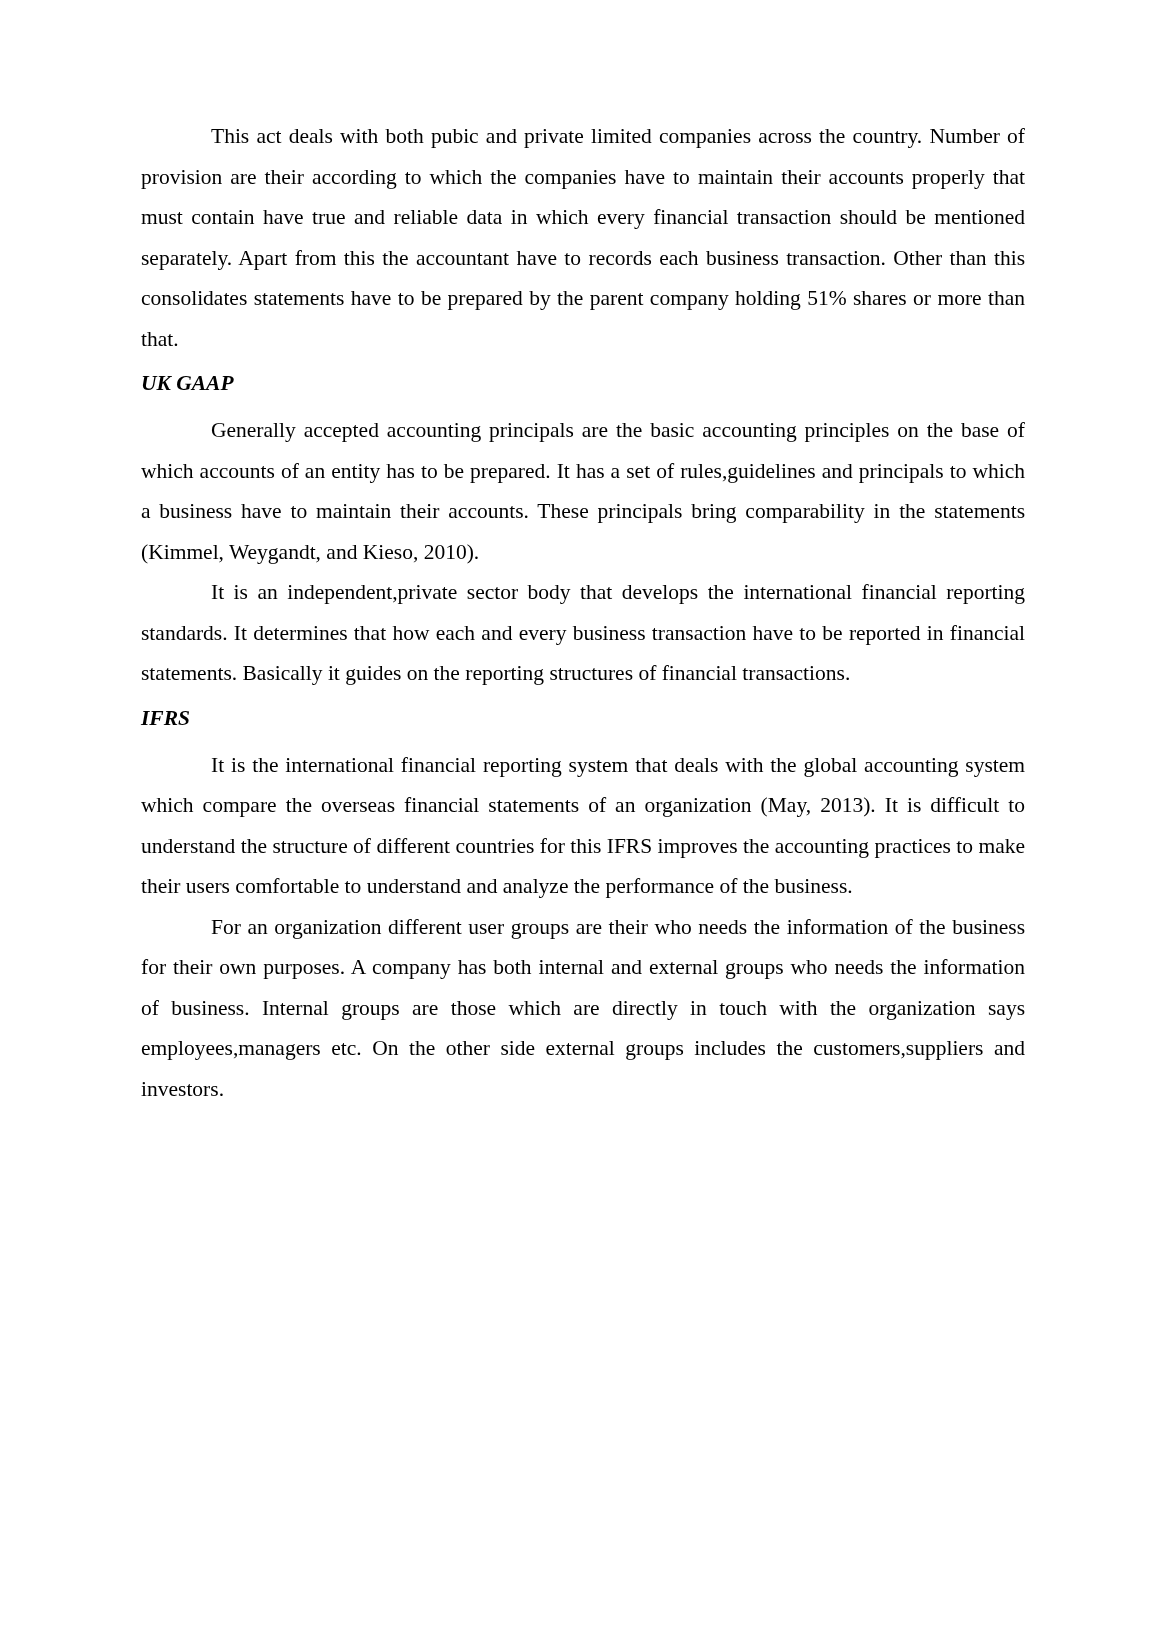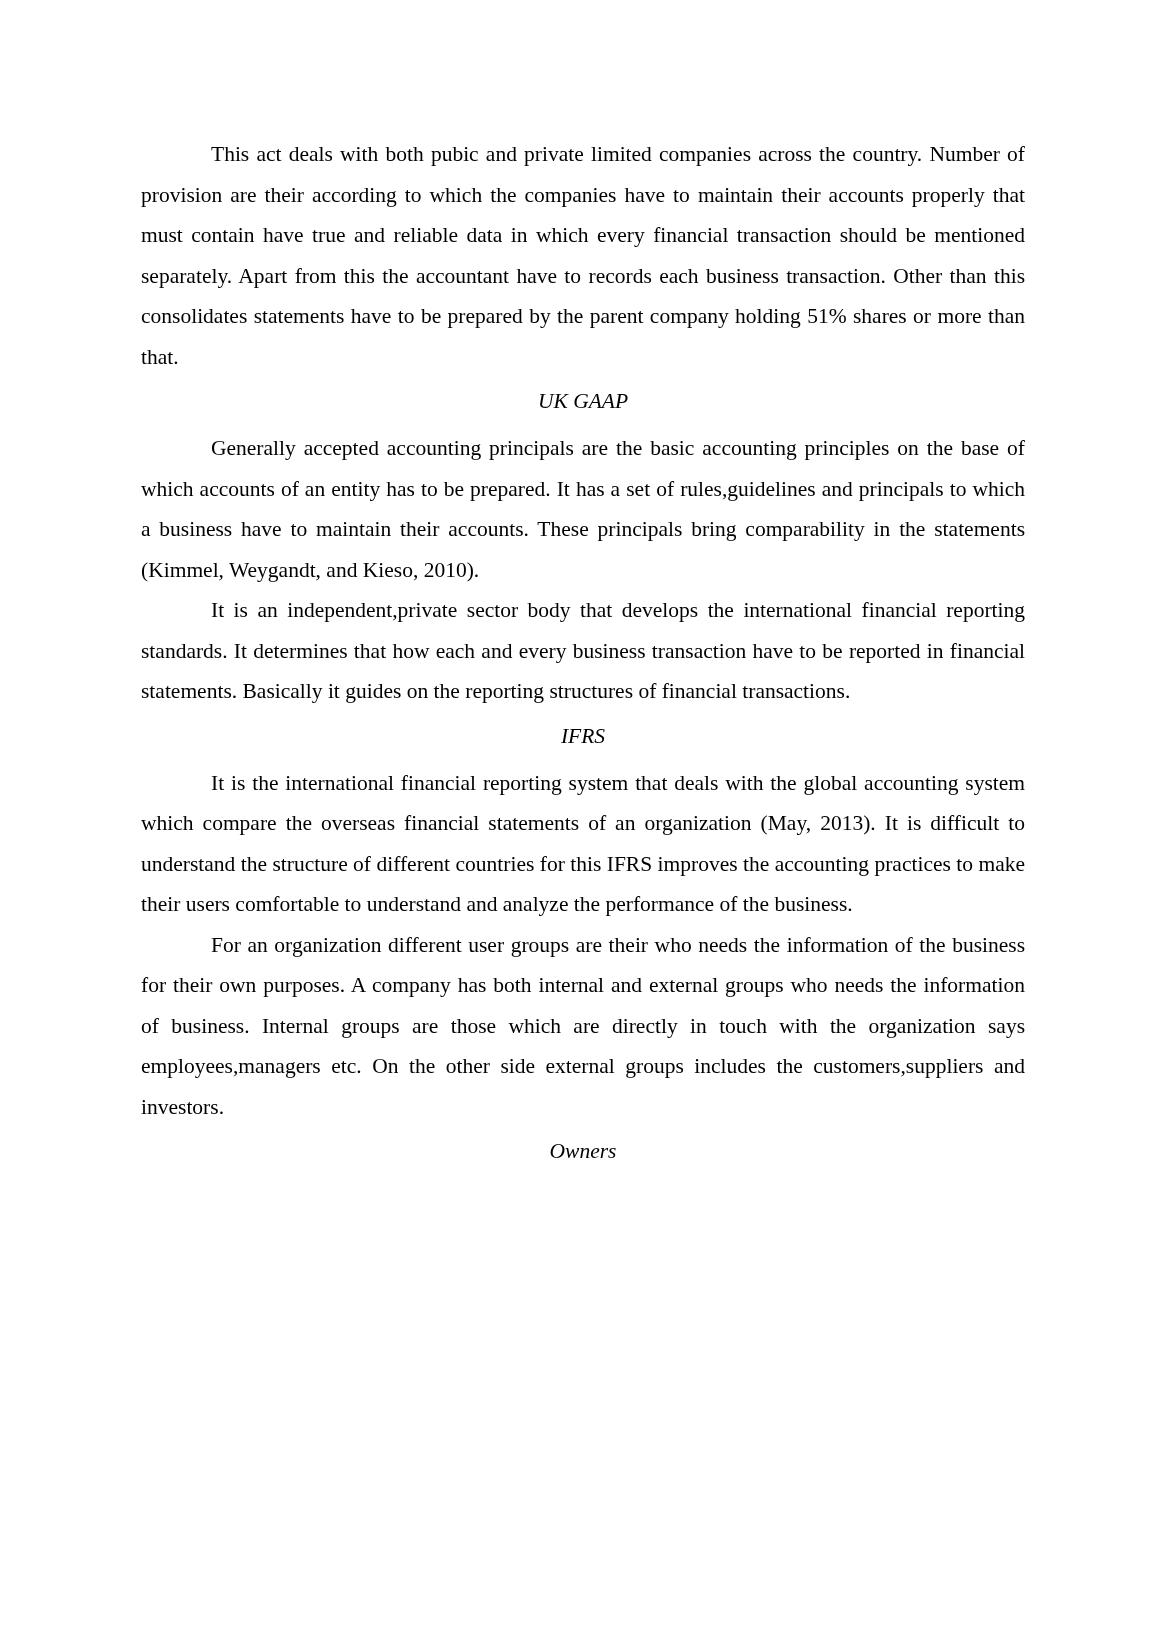--- a/index.html
+++ b/index.html
@@ -1,31 +1,30 @@
 <!DOCTYPE html>
 <html><head>
 <meta charset="utf-8">
 <style>
   html, body { margin: 0; padding: 0; background: #ffffff; }
   body { width: 1158px; height: 1638px; position: relative; overflow: hidden; }
   .page {
-    position: absolute; left: 141px; top: 134px; width: 884px;
+    position: absolute; left: 141px; top: 116px; width: 884px;
     font-family: "Liberation Serif", serif; font-size: 21.5px; color: #000;
     line-height: 40.5px;
   }
   .para { margin: 0; text-align: justify; text-indent: 70px; }
   .para.last-left { text-align-last: left; }
-  .heading { margin: 7px 0 10px 0; font-weight: normal; font-style: italic; line-height: 34px; text-align: center; }
+  .heading { margin: 7px 0 10px 0; font-weight: bold; font-style: italic; line-height: 34px; }
   .section-heading { margin: 4px 0 0 0; text-decoration: underline; line-height: 36px; }
 </style>
 </head>
 <body>
 
 <div class="page">
   <p class="para">This act deals with both pubic and private limited companies across the country. Number of provision are their according to which the companies have to maintain their accounts properly that must contain have true and reliable data in which every financial transaction should be mentioned separately. Apart from this the accountant have to records each business transaction. Other than this consolidates statements have to be prepared by the parent company holding 51% shares or more than that.</p>
   <p class="heading">UK GAAP</p>
   <p class="para">Generally accepted accounting principals are the basic accounting principles on the base of which accounts of an entity has to be prepared. It has a set of rules,guidelines and principals to which a business have to maintain their accounts. These principals bring comparability in the statements (Kimmel, Weygandt, and Kieso, 2010).</p>
   <p class="para">It is an independent,private sector body that develops the international financial reporting standards. It determines that how each and every business transaction have to be reported in financial statements. Basically it guides on the reporting structures of financial transactions.</p>
   <p class="heading">IFRS</p>
   <p class="para">It is the international financial reporting system that deals with the global accounting system which compare the overseas financial statements of an organization (May, 2013). It is difficult to understand the structure of different countries for this IFRS improves the accounting practices to make their users comfortable to understand and analyze the performance of the business.</p>
   <p class="para">For an organization different user groups are their who needs the information of the business for their own purposes. A company has both internal and external groups who needs the information of business. Internal groups are those which are directly in touch with the organization says employees,managers etc. On the other side external groups includes the customers,suppliers and investors.</p>
-  <p class="heading">Owners</p>
 </div>
 
 </body></html>

